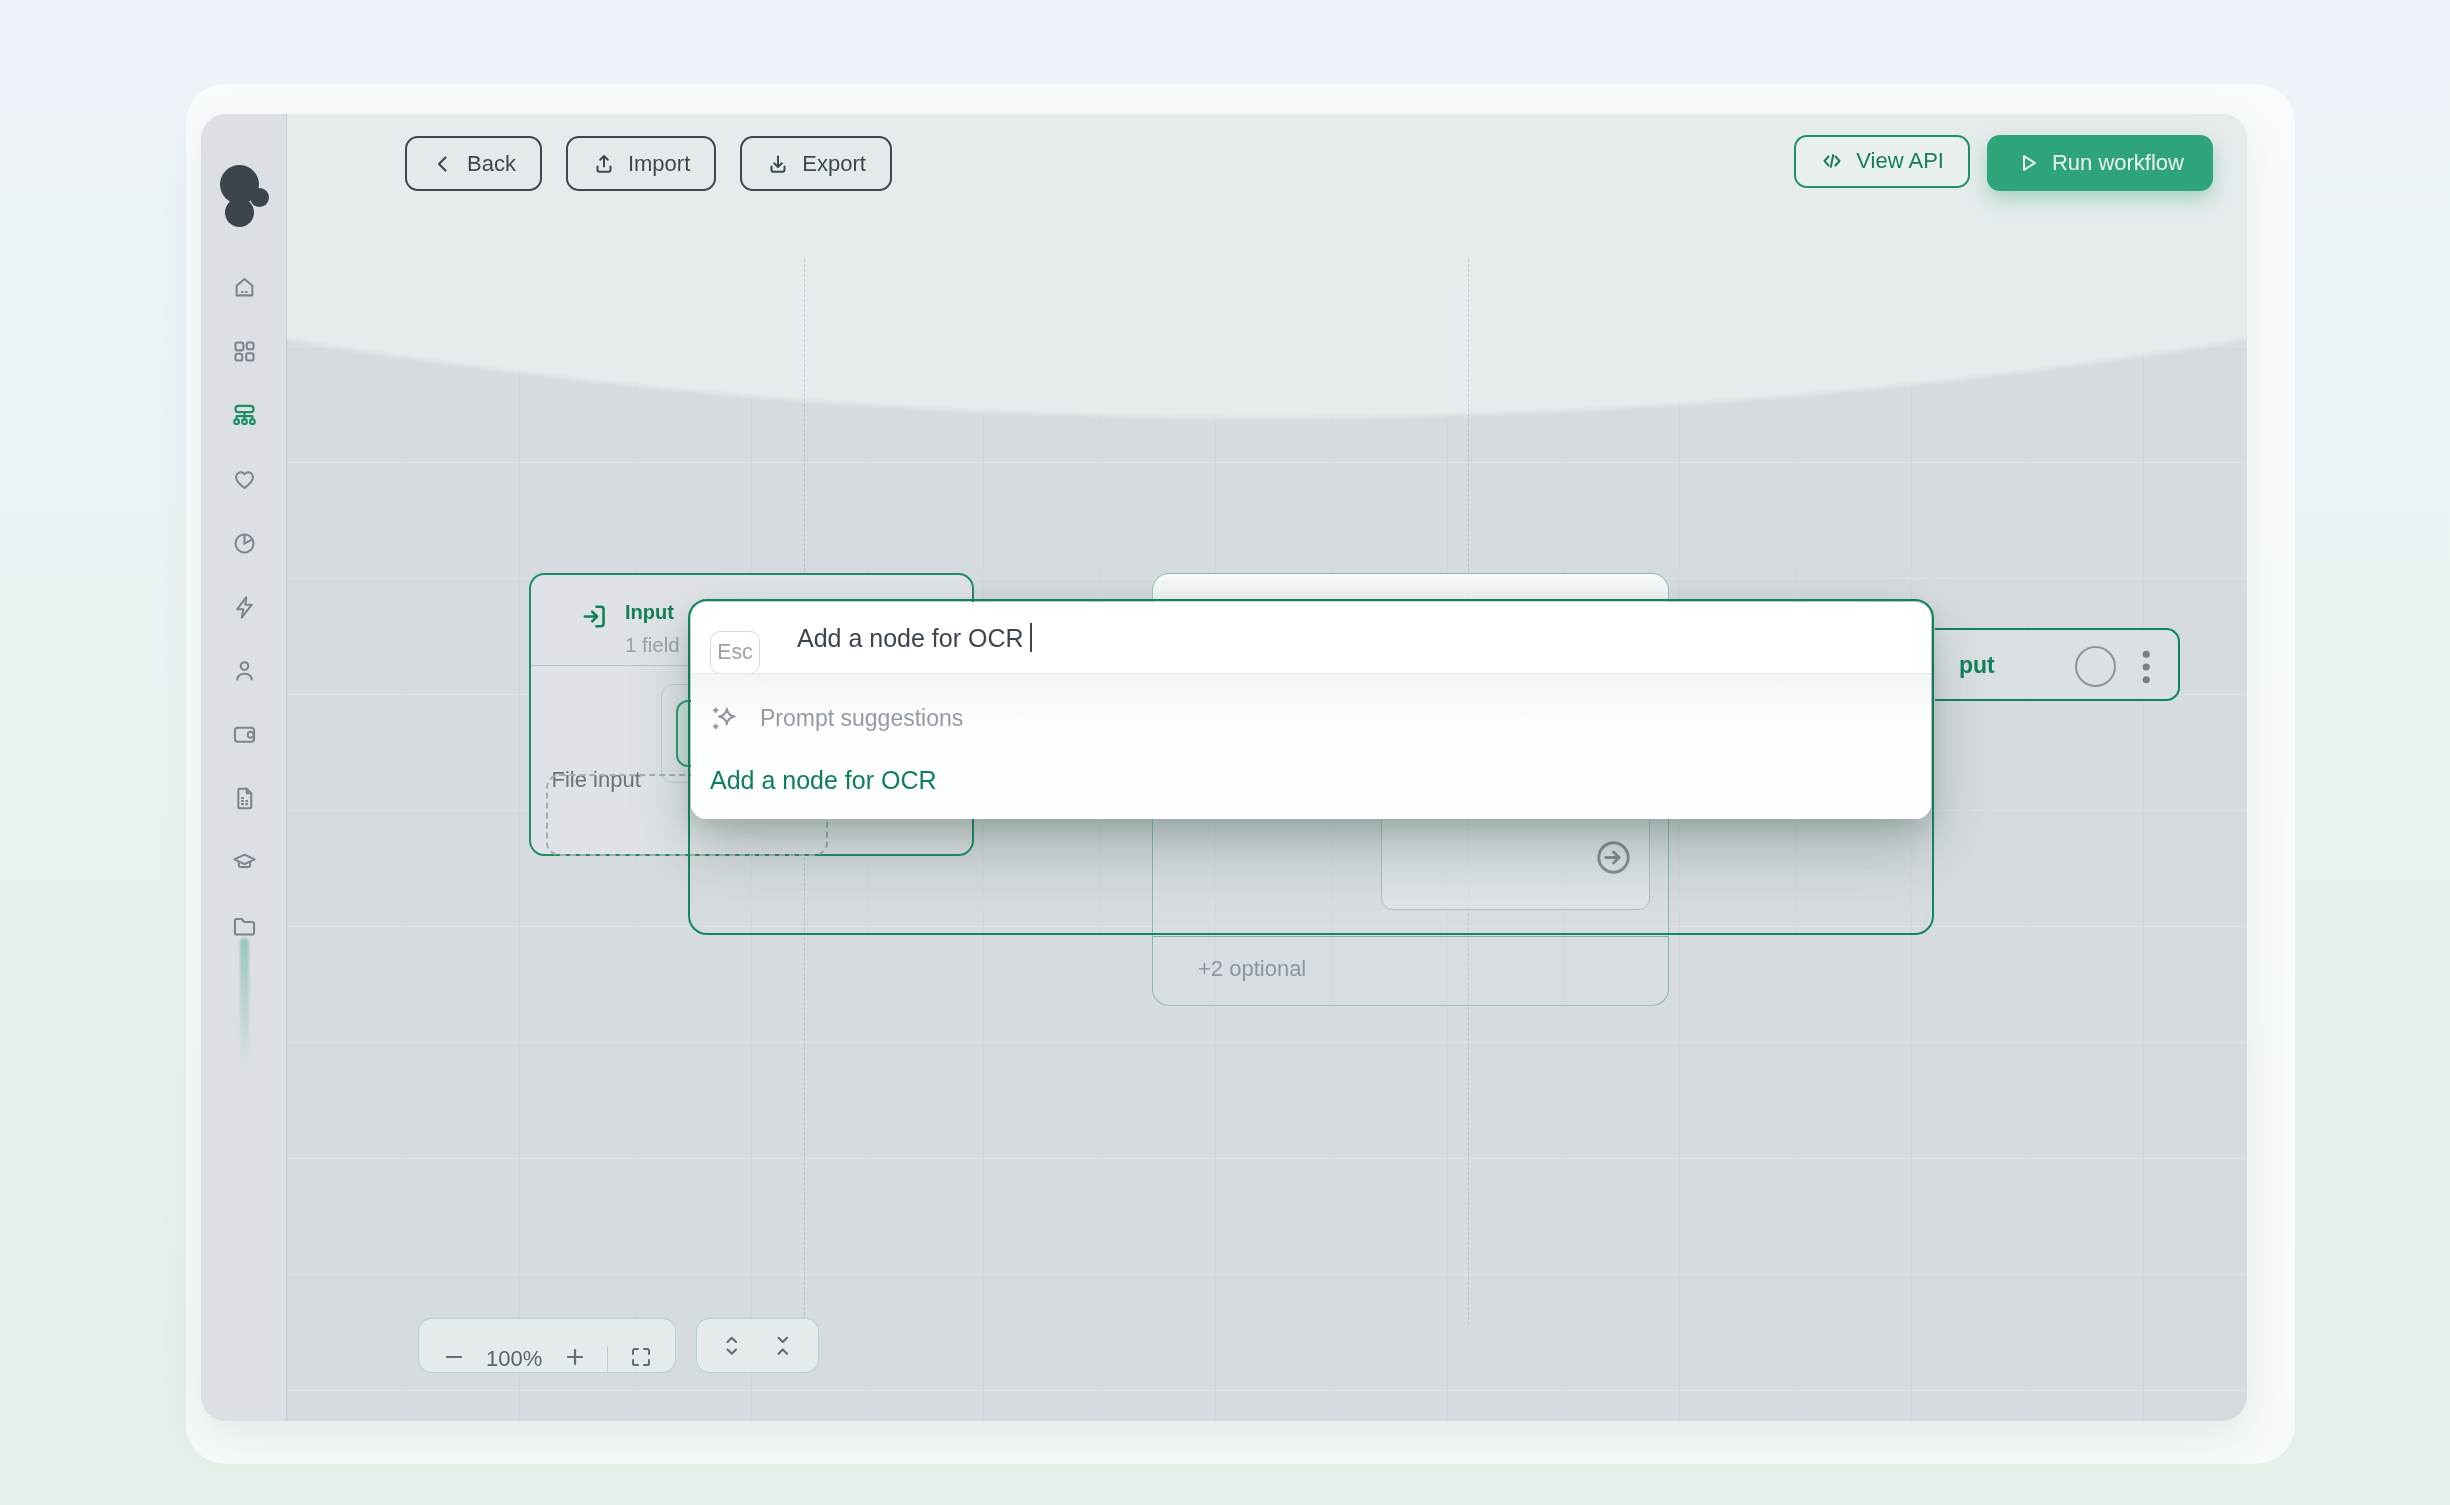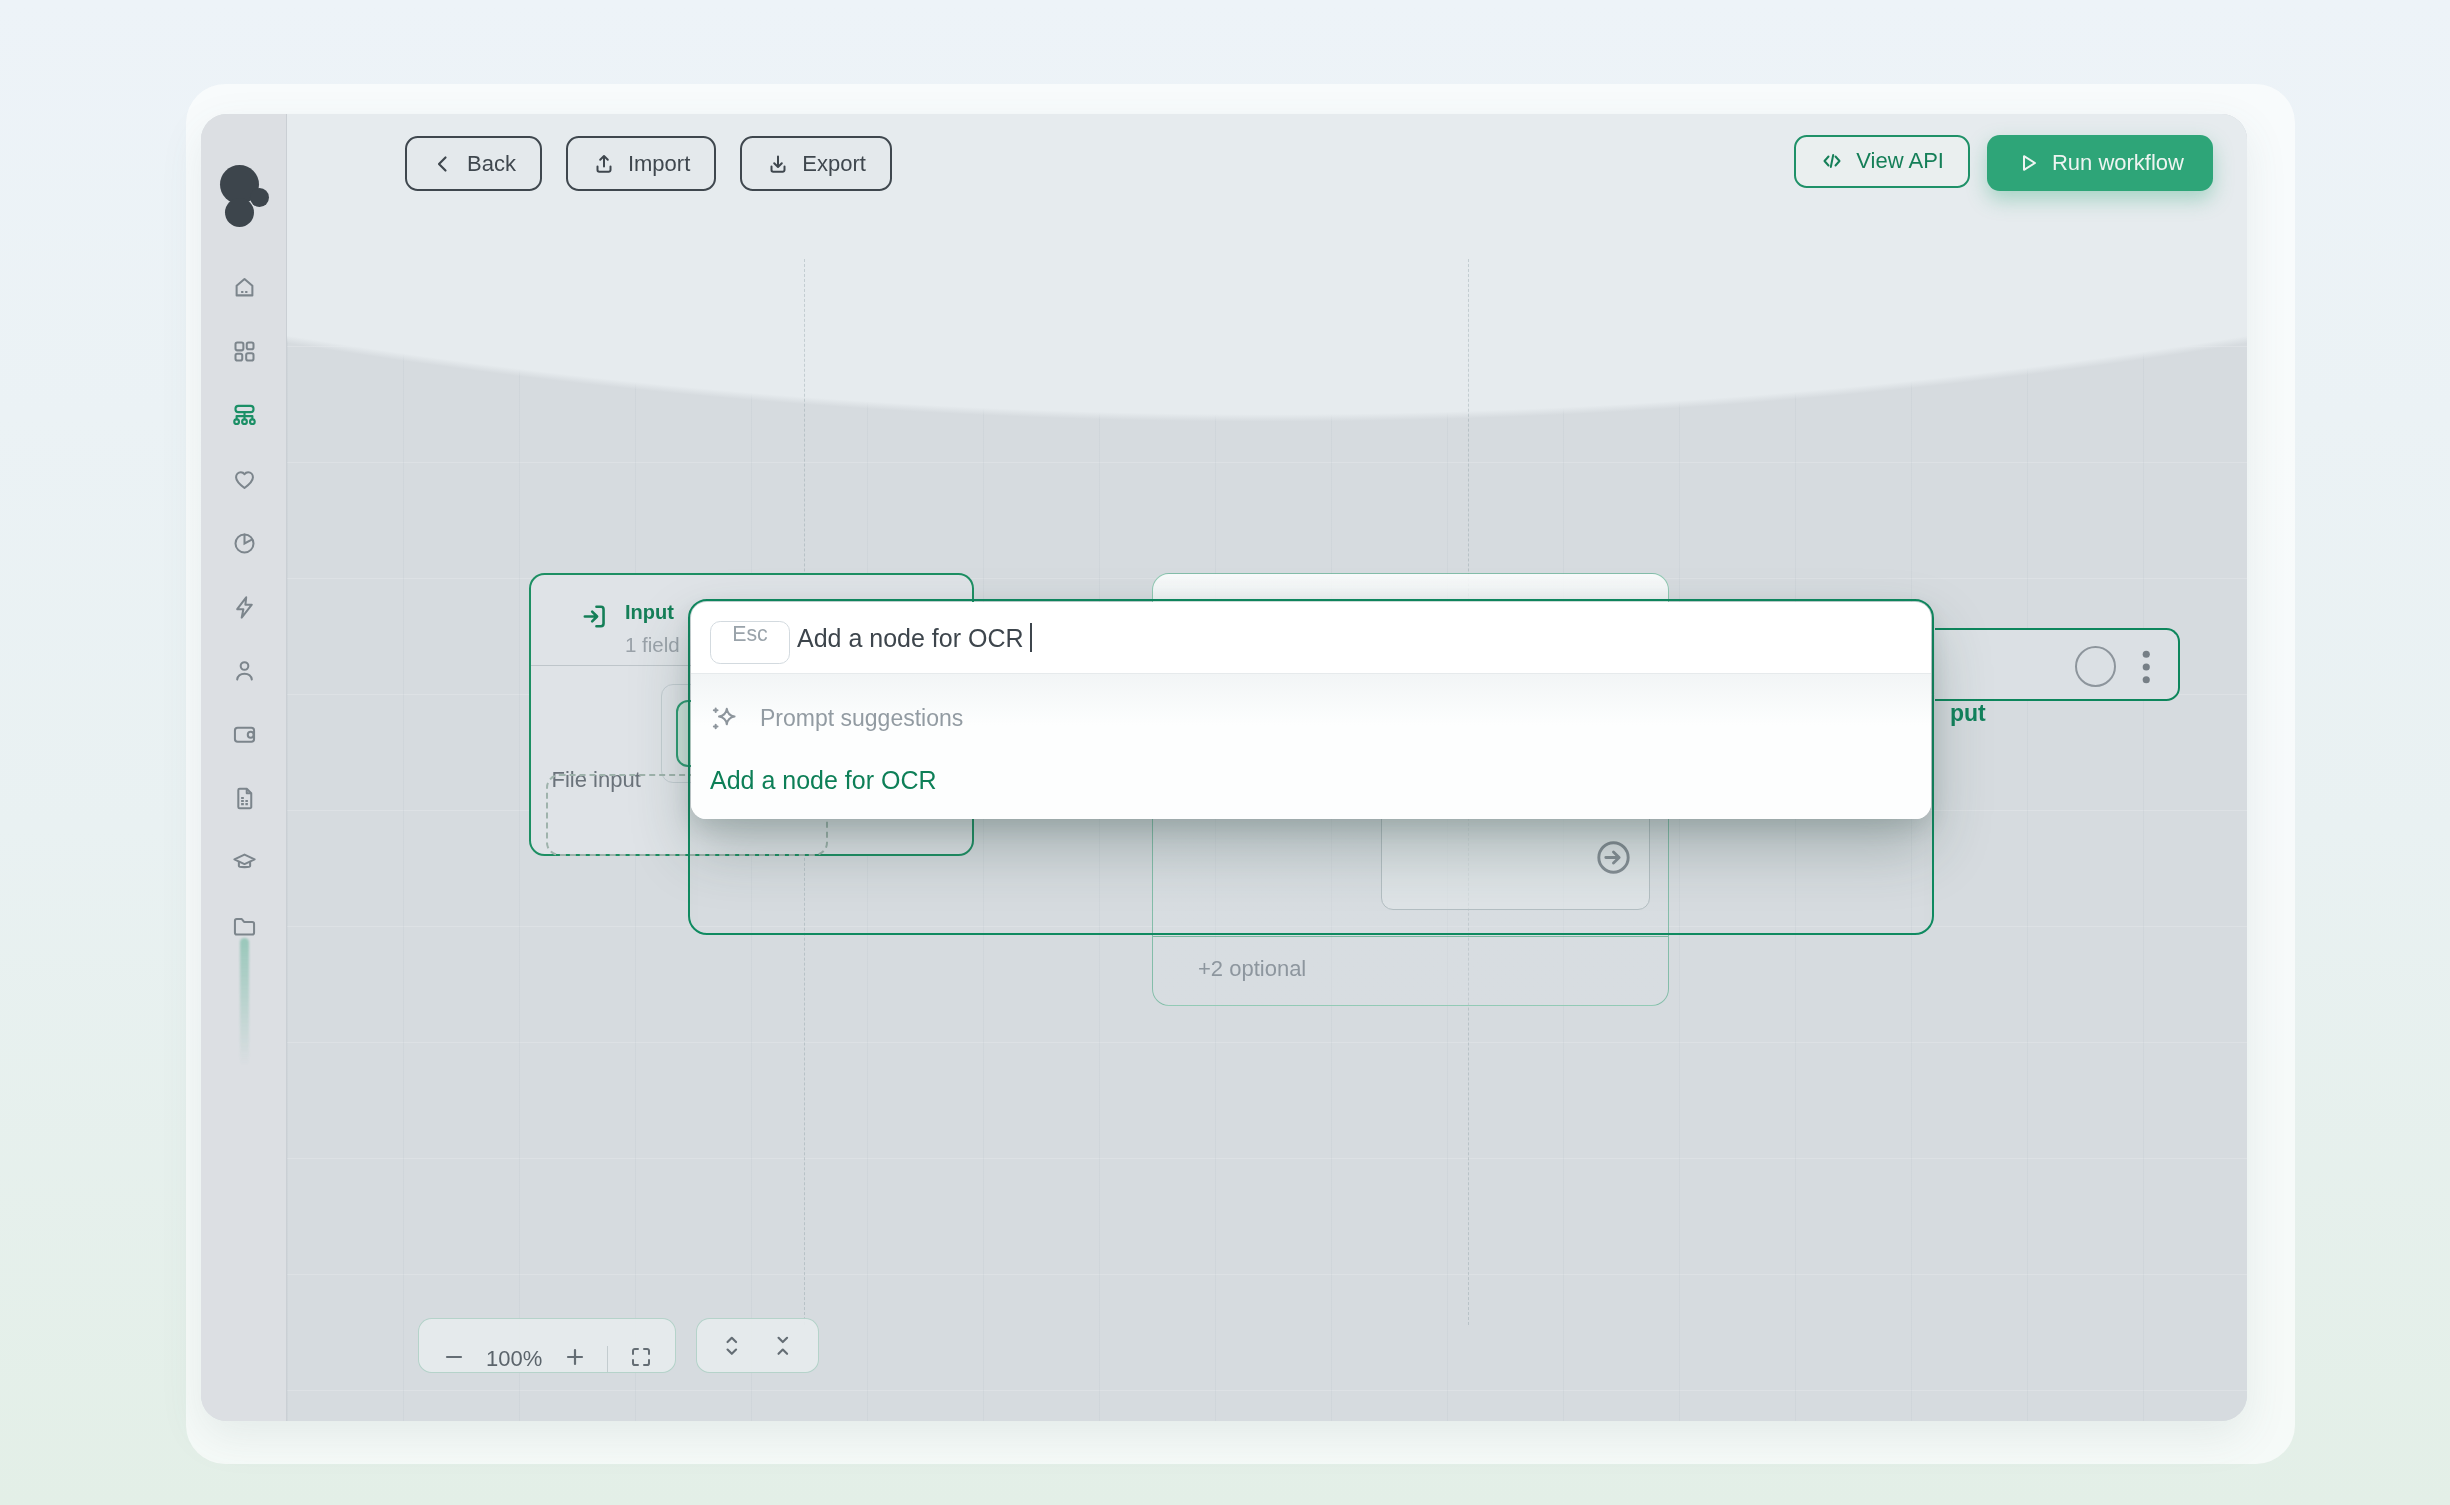--- a/index.html
+++ b/index.html
@@ -64,21 +64,21 @@
   .ni-control { position:absolute; left:130px; top:109px; width:196px; height:99px;
     border:1.3px solid #c4cdd2; border-radius:12px; }
   .ni-pill { position:absolute; left:13.6px; top:15.4px; width:82px; height:67px;
     background:#cfe5dd; border:2.1px solid #2f9c74; border-radius:12px; }
   .ni-dashed { position:absolute; left:14.5px; top:199px; width:282px; height:82px;
     border:2.1px dashed #9fb3ac; border-radius:13.6px; }
 
   .node-output { position:absolute; left:1648px; top:514px; width:245px; height:73px;
     background:#dbe0e4; border:2.1px solid #0d865c; border-left:none;
     border-radius:0 13.6px 13.6px 0; z-index:2; cursor:pointer; }
-  .no-label { position:absolute; left:15px; top:22px; font-size:23px; font-weight:600; color:#12825c;margin-top:48px; }
+  .no-label { position:absolute; left:24px; top:22px; font-size:23px; font-weight:600; color:#12825c; }
   .no-circle { position:absolute; left:140px; top:16px; width:41px; height:41px;
     border:2.6px solid #8d959c; border-radius:50%; cursor:pointer; }
   .no-kebab { position:absolute; left:201px; top:13.6px; width:20.5px; height:46px; color:#767f86; cursor:pointer; }
 
   .node-middle { position:absolute; left:865px; top:459px; width:517px; height:433px;
     border:1.7px solid rgba(64,164,124,0.55); border-radius:17px; z-index:4; cursor:pointer;
     background:linear-gradient(180deg, rgba(250,252,252,0.95) 0%, rgba(222,227,231,0.25) 94px, rgba(222,227,231,0.25) 100%); }
   .nm-field { position:absolute; left:228px; top:230px; width:269px; height:106px;
     border:1.3px solid #b3bec2; border-radius:12px; background:rgba(228,233,236,0.5); }
   .nm-arrow { position:absolute; right:15.4px; top:32px; width:41px; height:41px; color:#848d94; }
@@ -86,22 +86,22 @@
   .nm-optional { position:absolute; left:45px; top:382px; font-size:22px; color:#8d969e; }
 
   .select-rect { position:absolute; left:401px; top:485px; width:1246px; height:336px;
     border:2.1px solid #0f8a60; border-radius:19px; z-index:5; pointer-events:none;
     box-shadow:inset 0 25.6px 34px -25.6px rgba(20,140,90,0.18); }
 
   
   .modal { position:absolute; left:404px; top:488px; width:1240px; height:217px;
     background:#fff; border-radius:15.4px; z-index:10;
     box-shadow:0 29px 60px rgba(40,70,62,0.28), 0 8.5px 20.5px rgba(40,70,62,0.14); overflow:hidden; }
-  .esc { position:absolute; left:19px; top:19px; width:80px; height:43px;
-    border:1.7px solid #d3dadf; border-radius:10.2px; display:flex; justify-content:center;
+  .esc { position:absolute; left:19px; top:29px; width:50px; height:43px;
+    border:1.7px solid #d3dadf; border-radius:10.2px; display:flex; align-items:center; justify-content:center;
     font-size:21.3px; color:#9aa3aa; cursor:pointer; }
   .query { position:absolute; left:106px; top:20.5px; font-size:25px; color:#3d454c; white-space:pre; }
   .caret { display:inline-block; width:2.1px; height:29px; background:#3d454c; vertical-align:-5.1px; margin-left:6.8px; }
   .m-div { position:absolute; left:0; top:71px; width:100%; height:0; border-top:1.3px solid #e6eaec; }
   .m-band { position:absolute; left:0; top:72px; width:100%; height:145px;
     background:linear-gradient(180deg,#f2f5f6 0%, #fdfefe 51px); }
   .sugg-head { position:absolute; left:19px; top:101px; display:flex; align-items:center; gap:19px; color:#929ba2; }
   .sugg-head svg { width:31px; height:31px; color:#8d959c; }
   .sugg-head span { font-size:23px; }
   .sugg-link { position:absolute; left:19px; top:164px; font-size:25px; font-weight:500; color:#0d7f57; cursor:pointer; }

